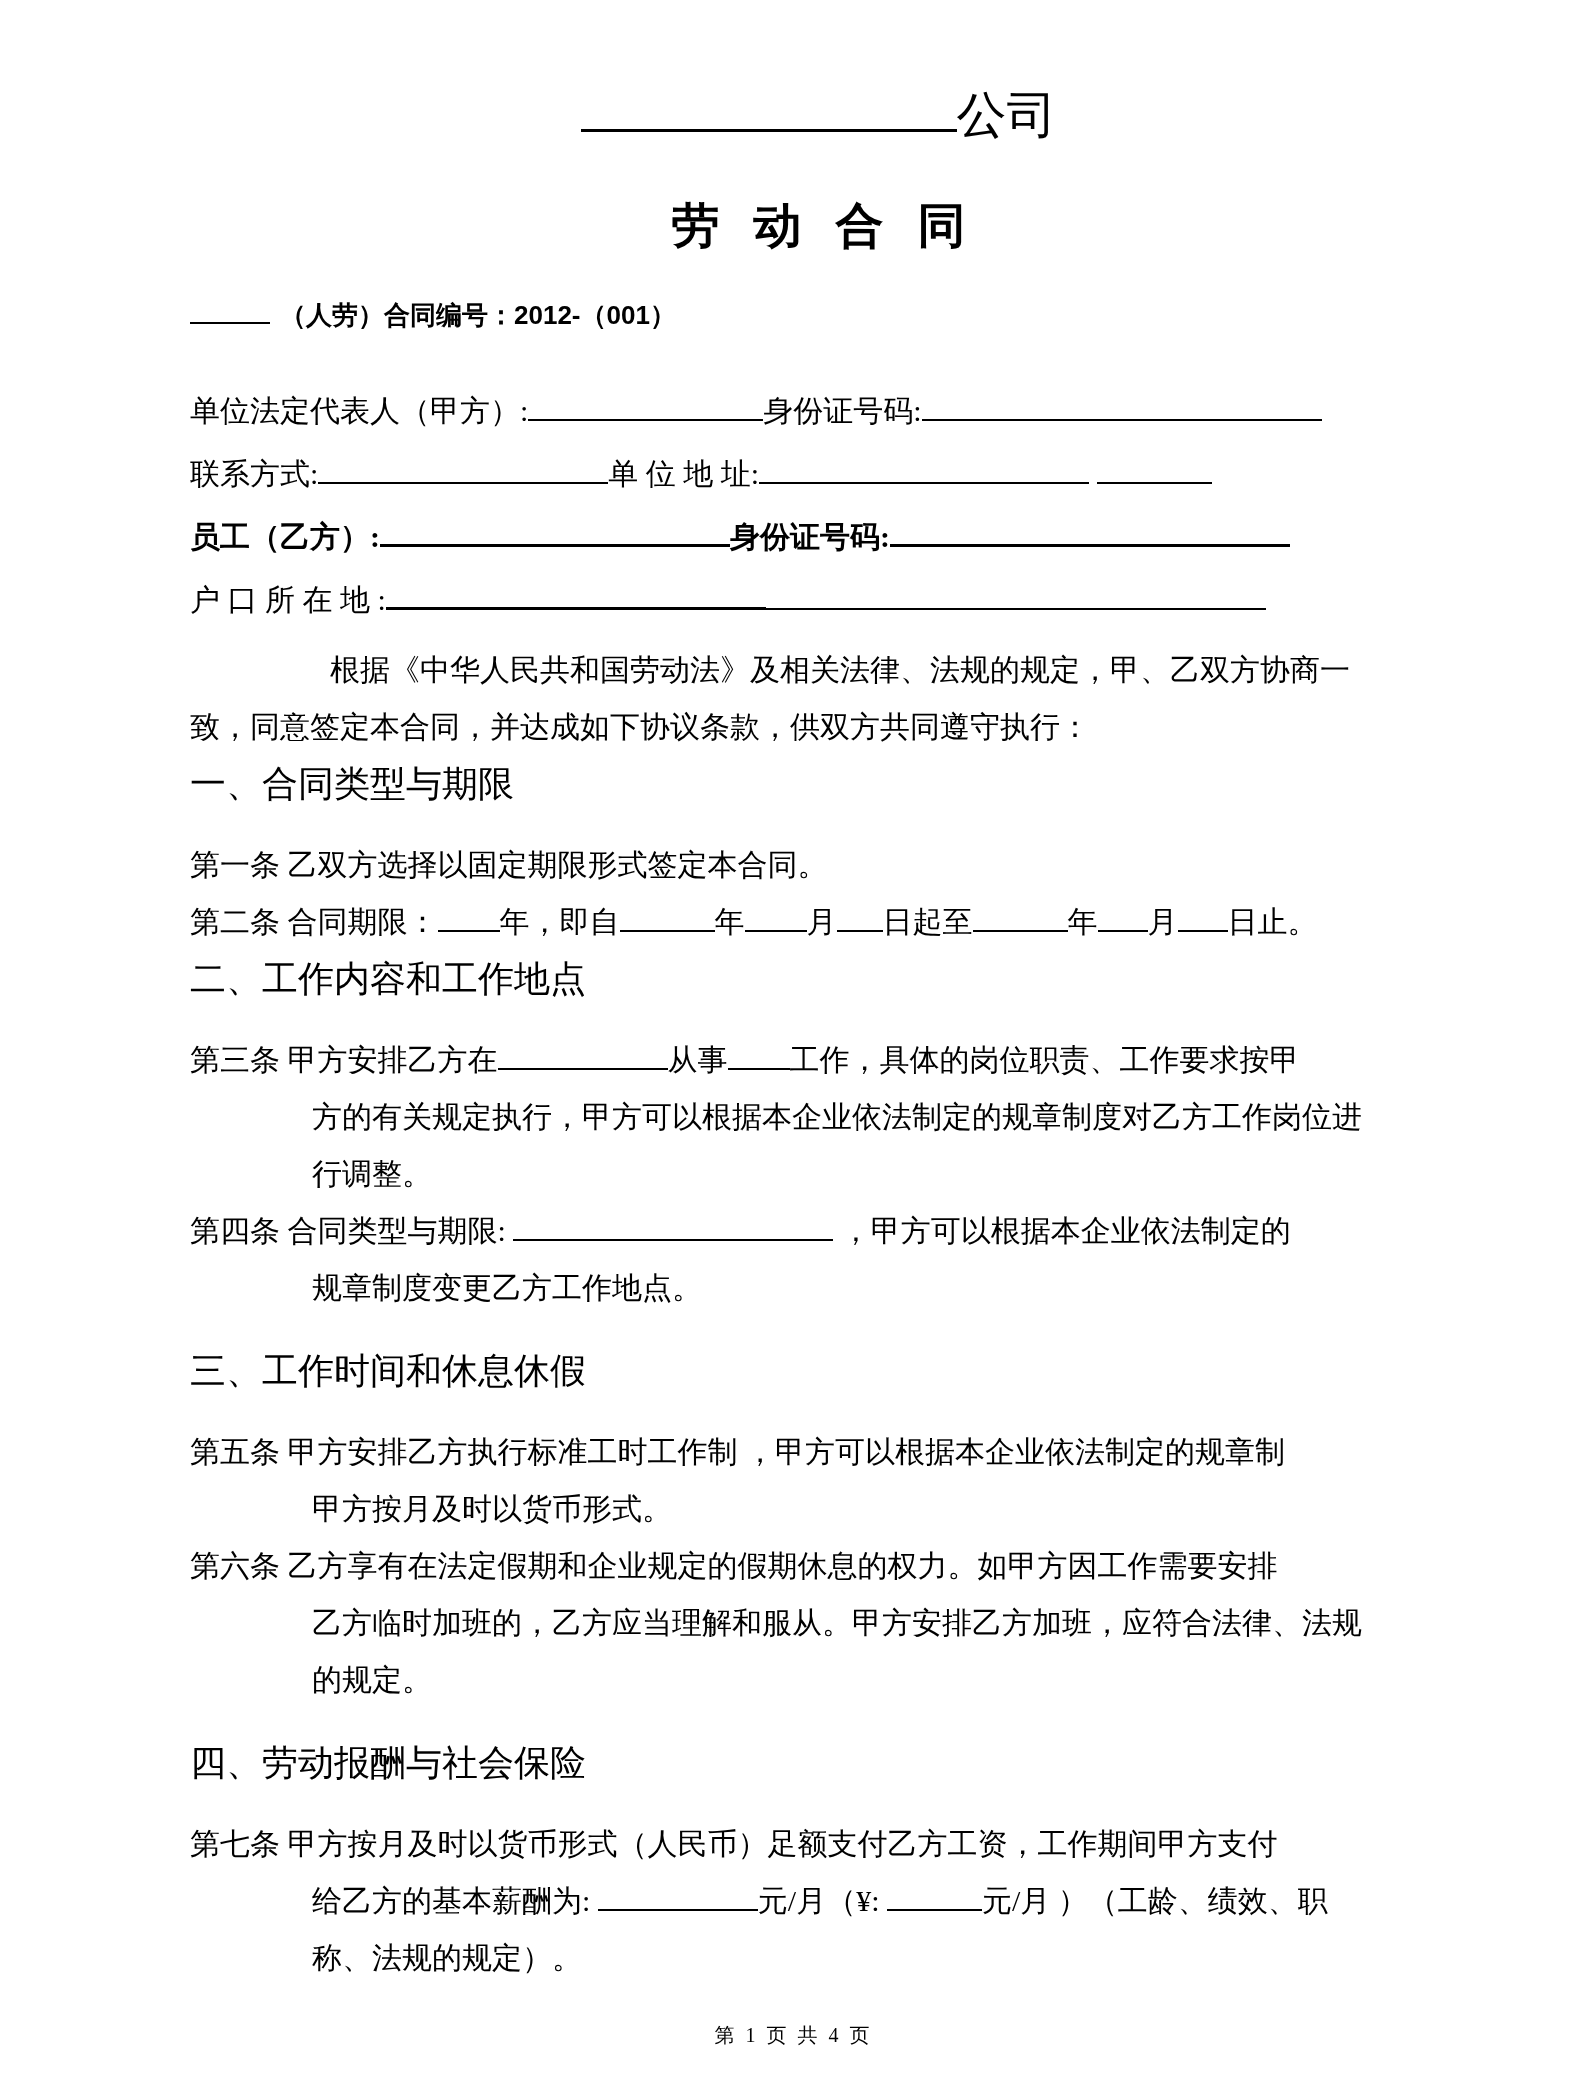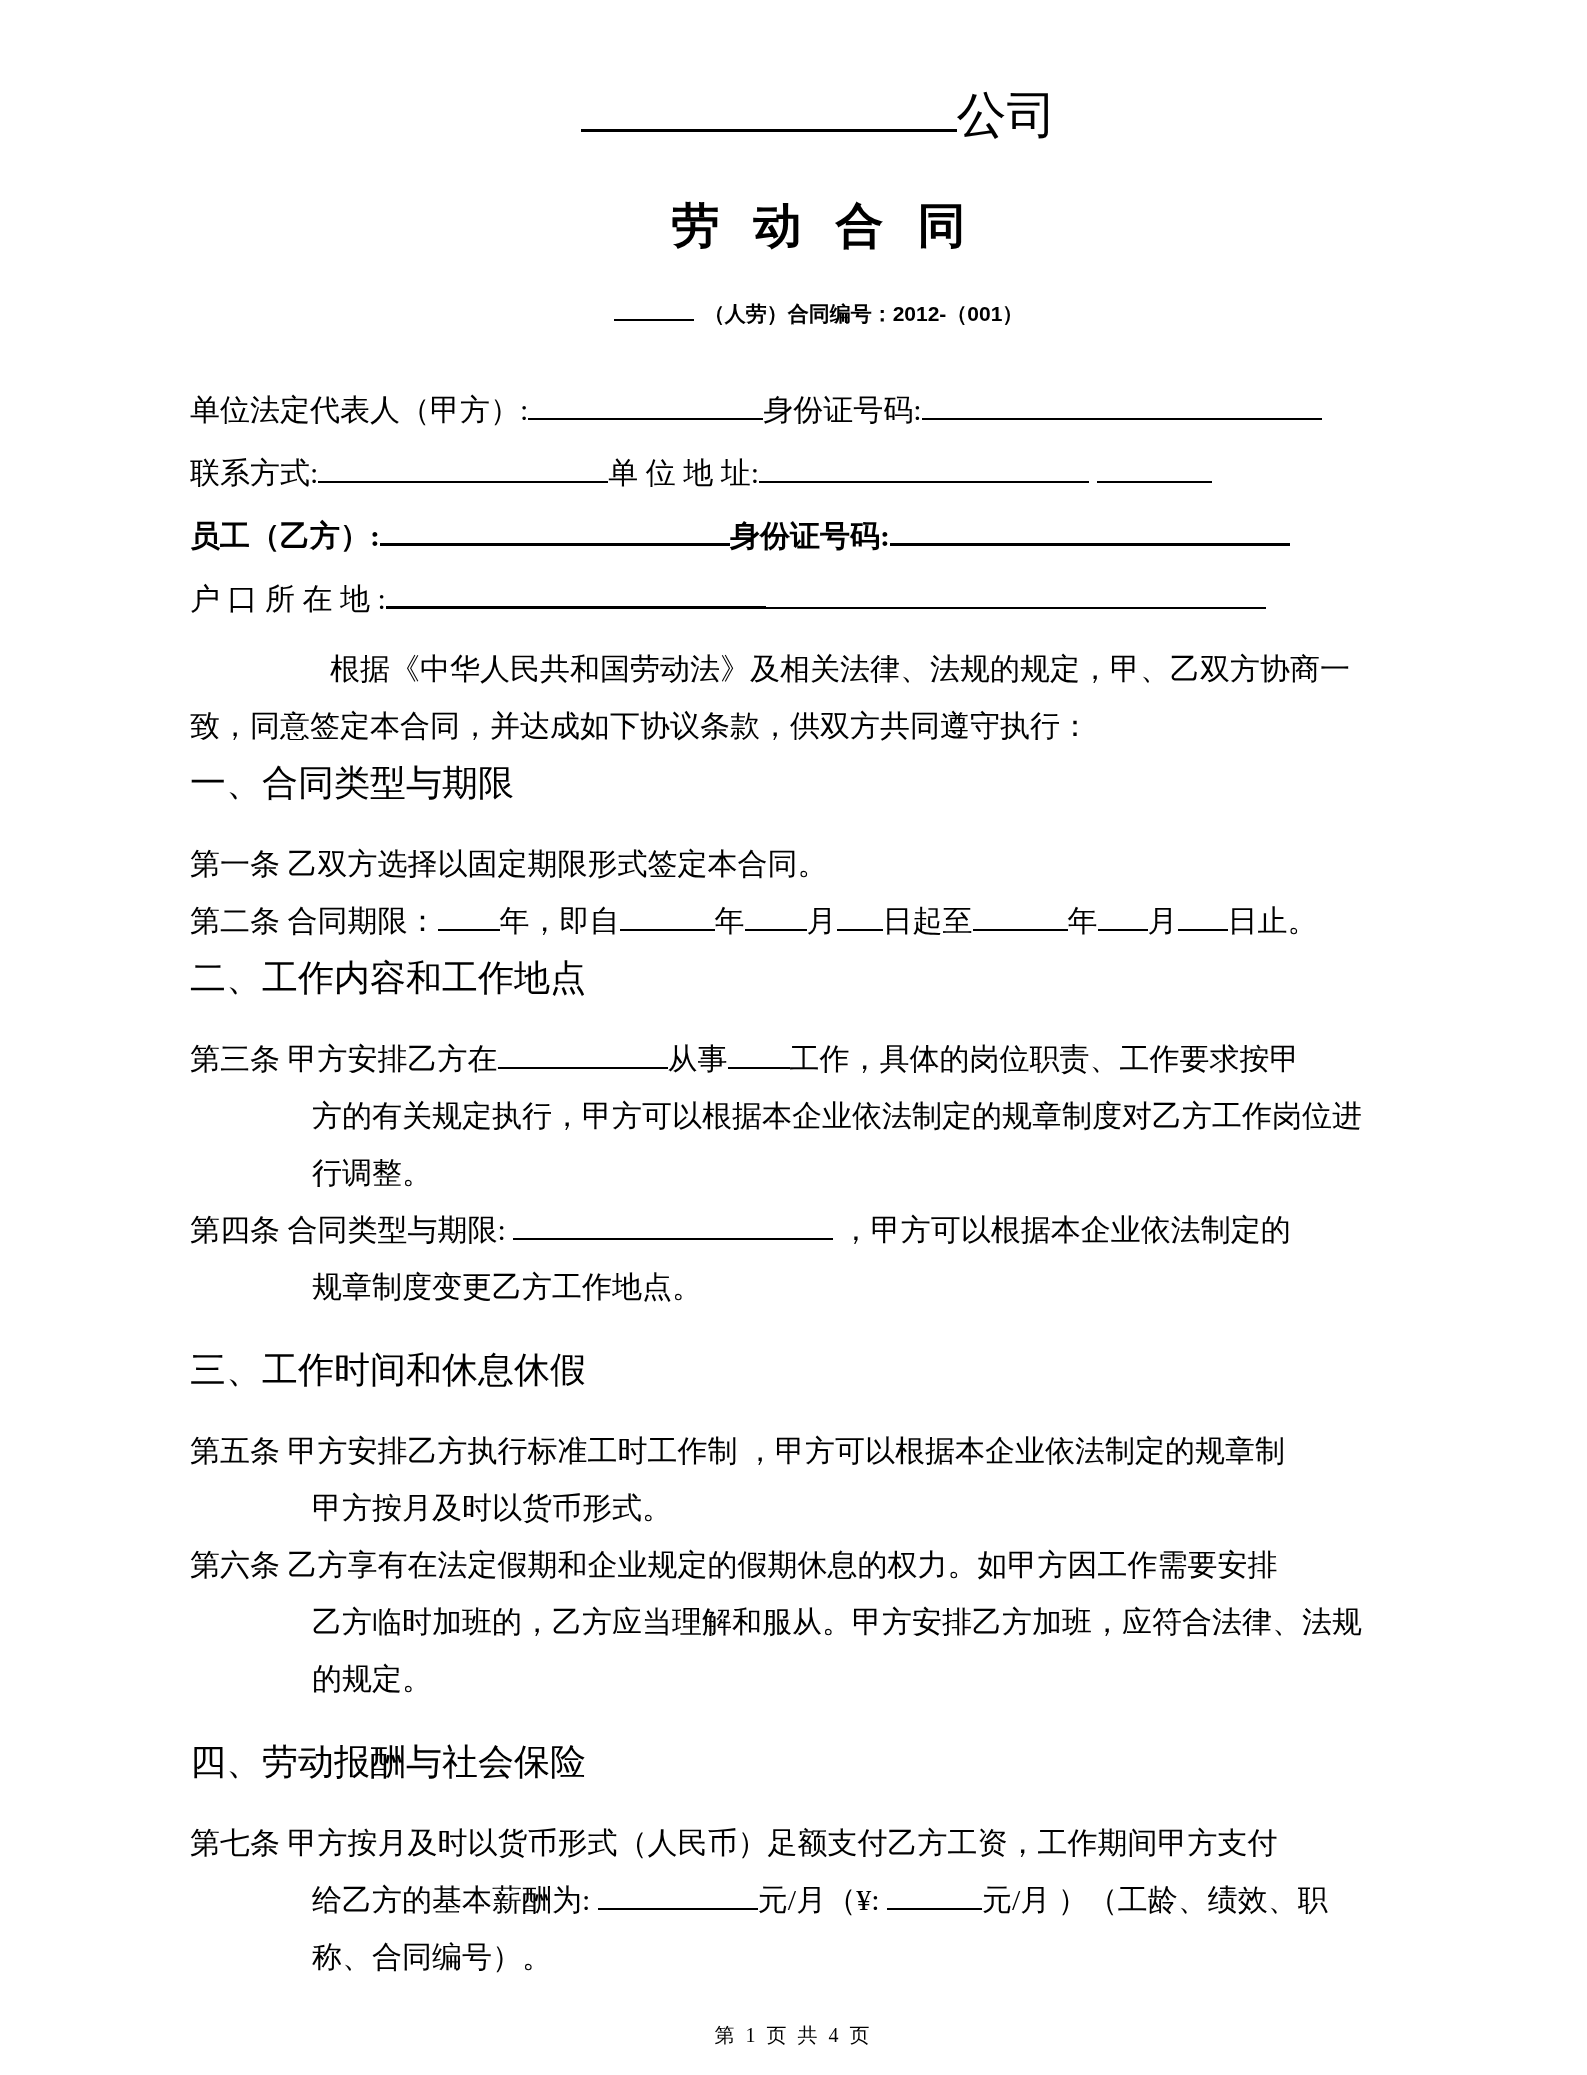--- a/index.html
+++ b/index.html
@@ -18,23 +18,23 @@
   }
   .company-line .blank{border-bottom-width:3px;}
   .doc-title{
     margin-top:44px;text-align:center;
     font-family:"Liberation Sans","DejaVu Sans",sans-serif;
     font-weight:bold;font-size:48px;line-height:64px;letter-spacing:34px;
     text-indent:34px; 
     white-space:nowrap;
   }
   .contract-no{
-    margin-top:40px;text-align:center;
+    margin-top:40px;
     font-family:"Liberation Sans","DejaVu Sans",sans-serif;
-    font-weight:bold;font-size:21px;line-height:32px;white-space:nowrap;
+    font-weight:bold;font-size:26px;line-height:32px;white-space:nowrap;
   }
   .contract-no .blank{border-bottom-width:2px;margin-right:10px;}
 
   
   .parties{margin-top:48px;}
   .party-row{font-size:30px;line-height:63px;white-space:nowrap;}
   .bold-row{font-weight:bold;}
   .bold-row .blank{border-bottom-width:3px;}
 
   
@@ -110,19 +110,19 @@
       <div class="line ind-cont"><span>甲方按月及时以货币形式。</span></div>
       <div class="line ind-first"><span>第六条 乙方享有在法定假期和企业规定的假期休息的权力。如甲方因工作需要安排</span></div>
       <div class="line ind-cont"><span>乙方临时加班的，乙方应当理解和服从。甲方安排乙方加班，应符合法律、法规</span></div>
       <div class="line ind-cont"><span>的规定。</span></div>
     </div>
 
     <div class="sec">
       <div class="sec-heading gap-top">四、劳动报酬与社会保险</div>
       <div class="line ind-first"><span>第七条 甲方按月及时以货币形式（人民币）足额支付乙方工资，工作期间甲方支付</span></div>
       <div class="line ind-cont"><span>给乙方的基本薪酬为: </span><span class="blank" style="width: 160px;"></span><span>元/月（¥: </span><span class="blank" style="width: 95px;"></span><span>元/月 ）（工龄、绩效、职</span></div>
-      <div class="line ind-cont"><span>称、合同编号）。</span></div>
+      <div class="line ind-cont"><span>称、法规的规定）。</span></div>
     </div>
 
   </div>
 
   <div class="footer">第 1 页 共 4 页</div>
 </div>
 
 </body></html>

